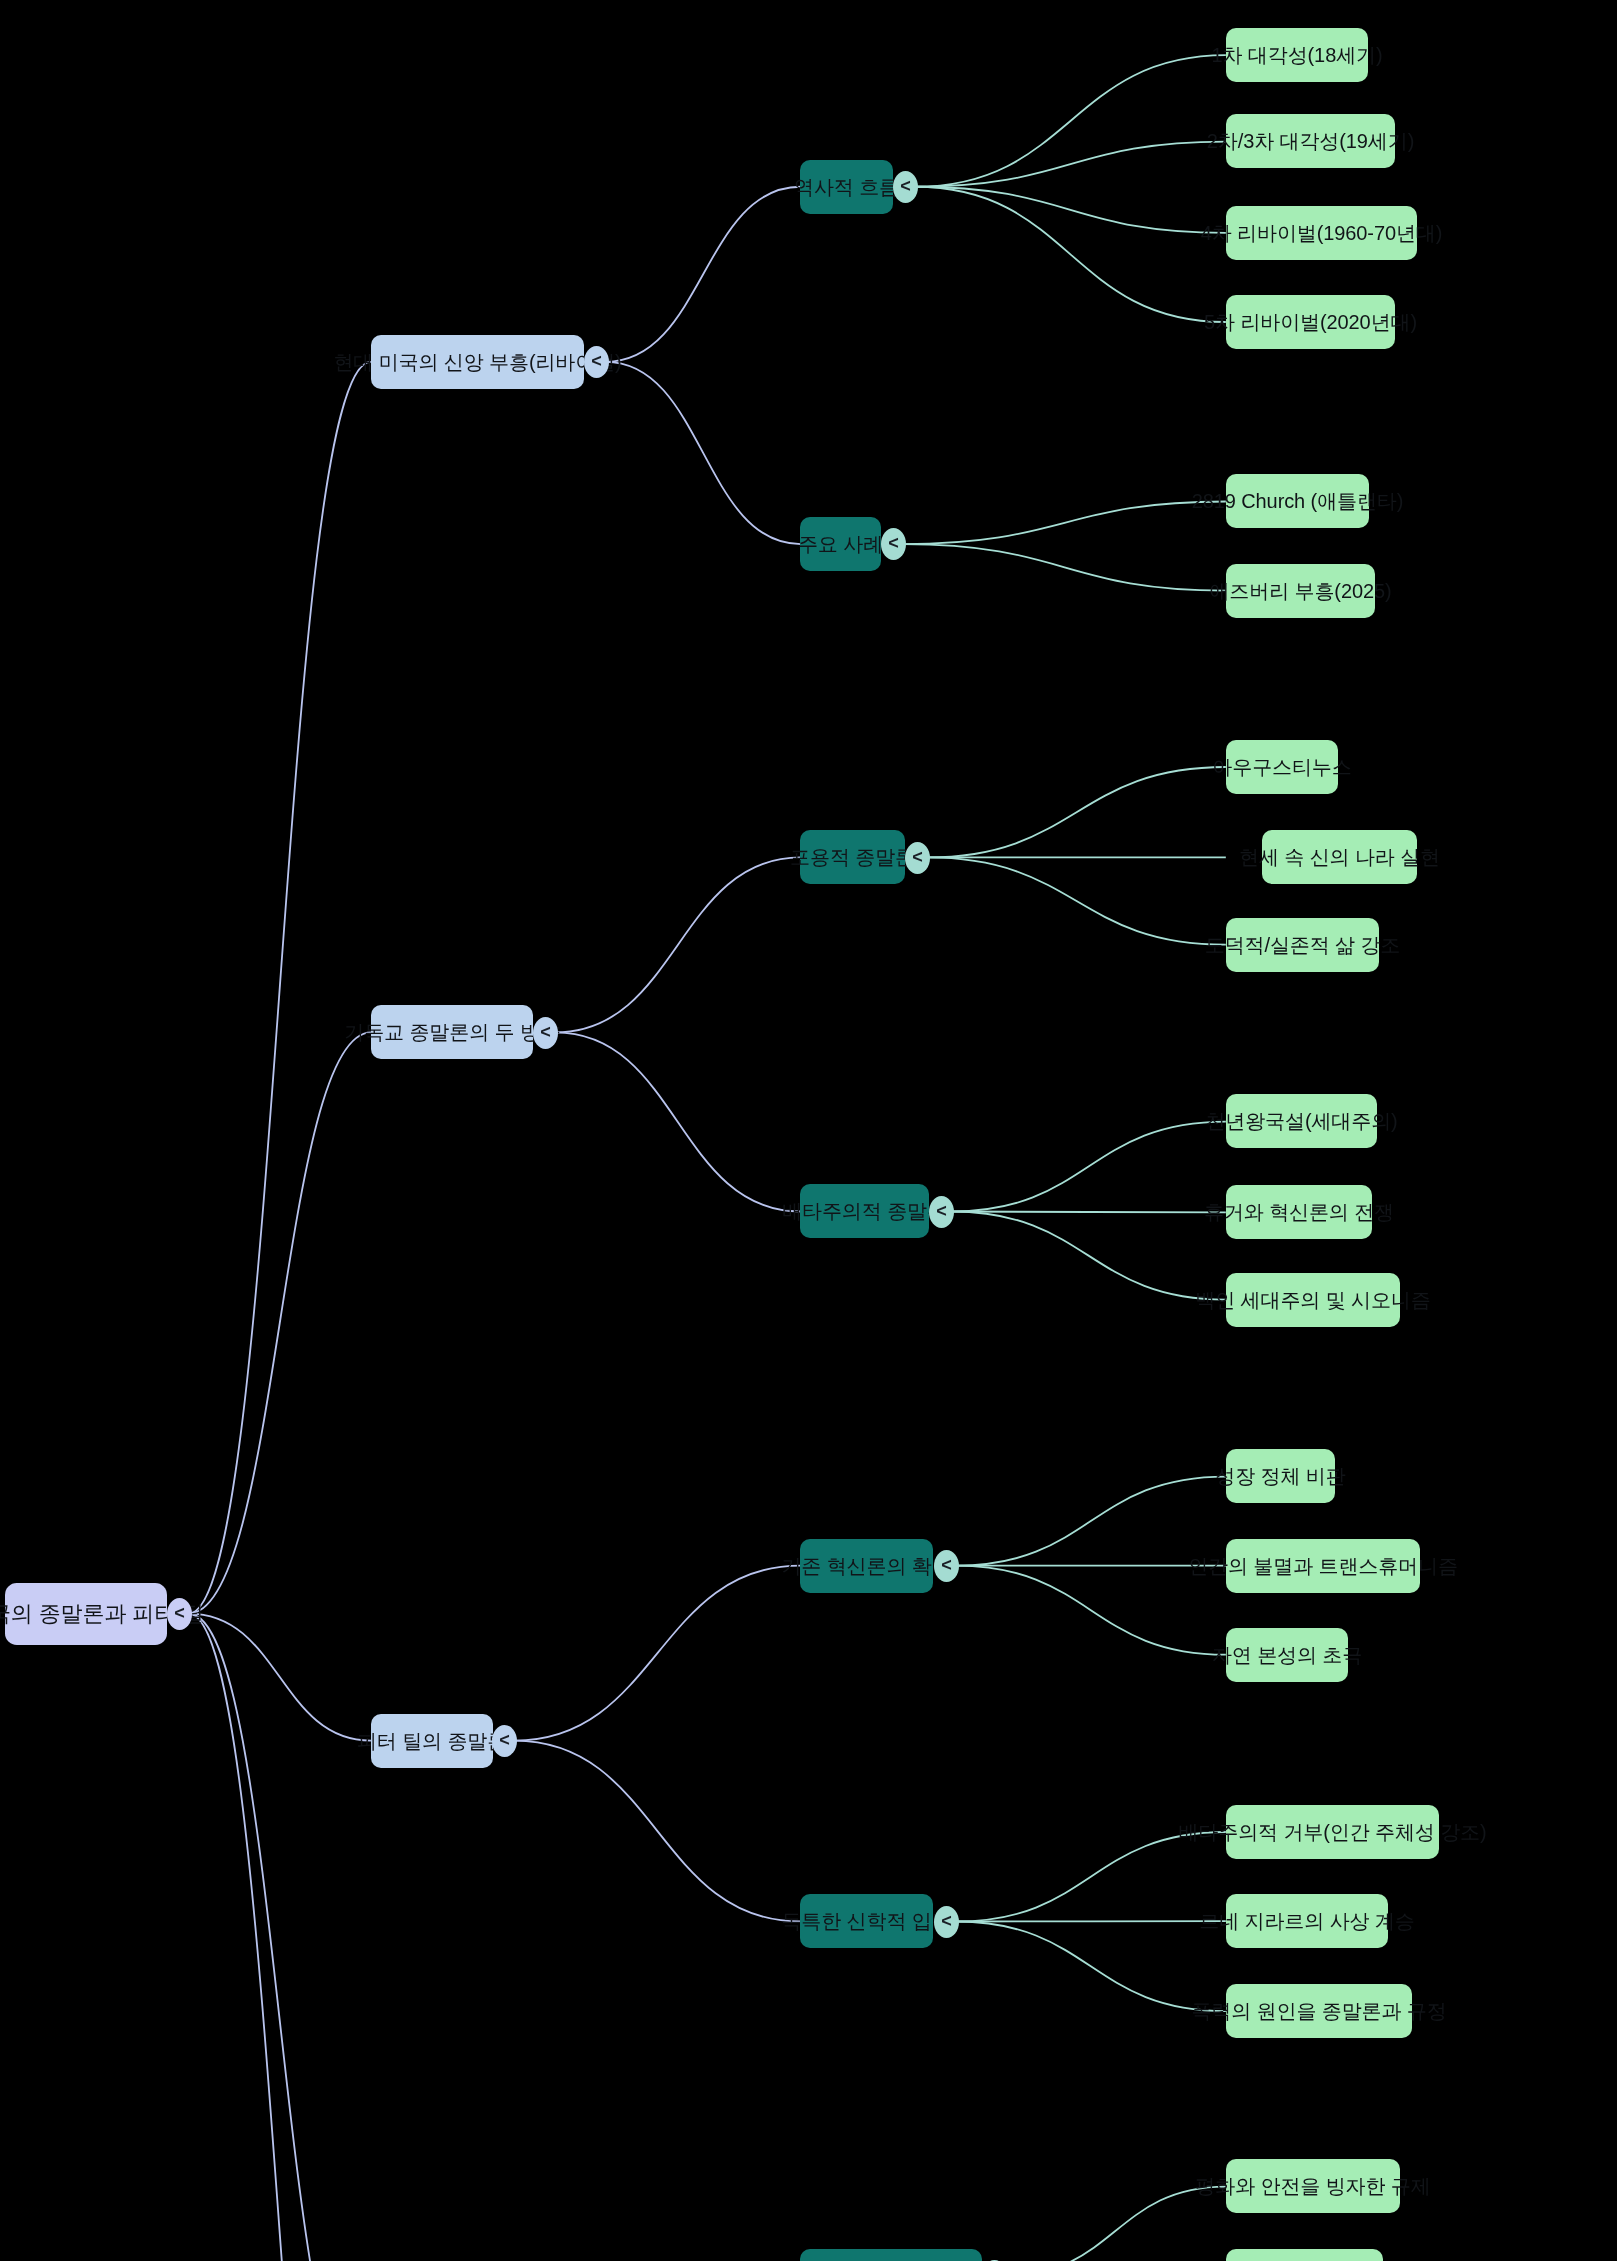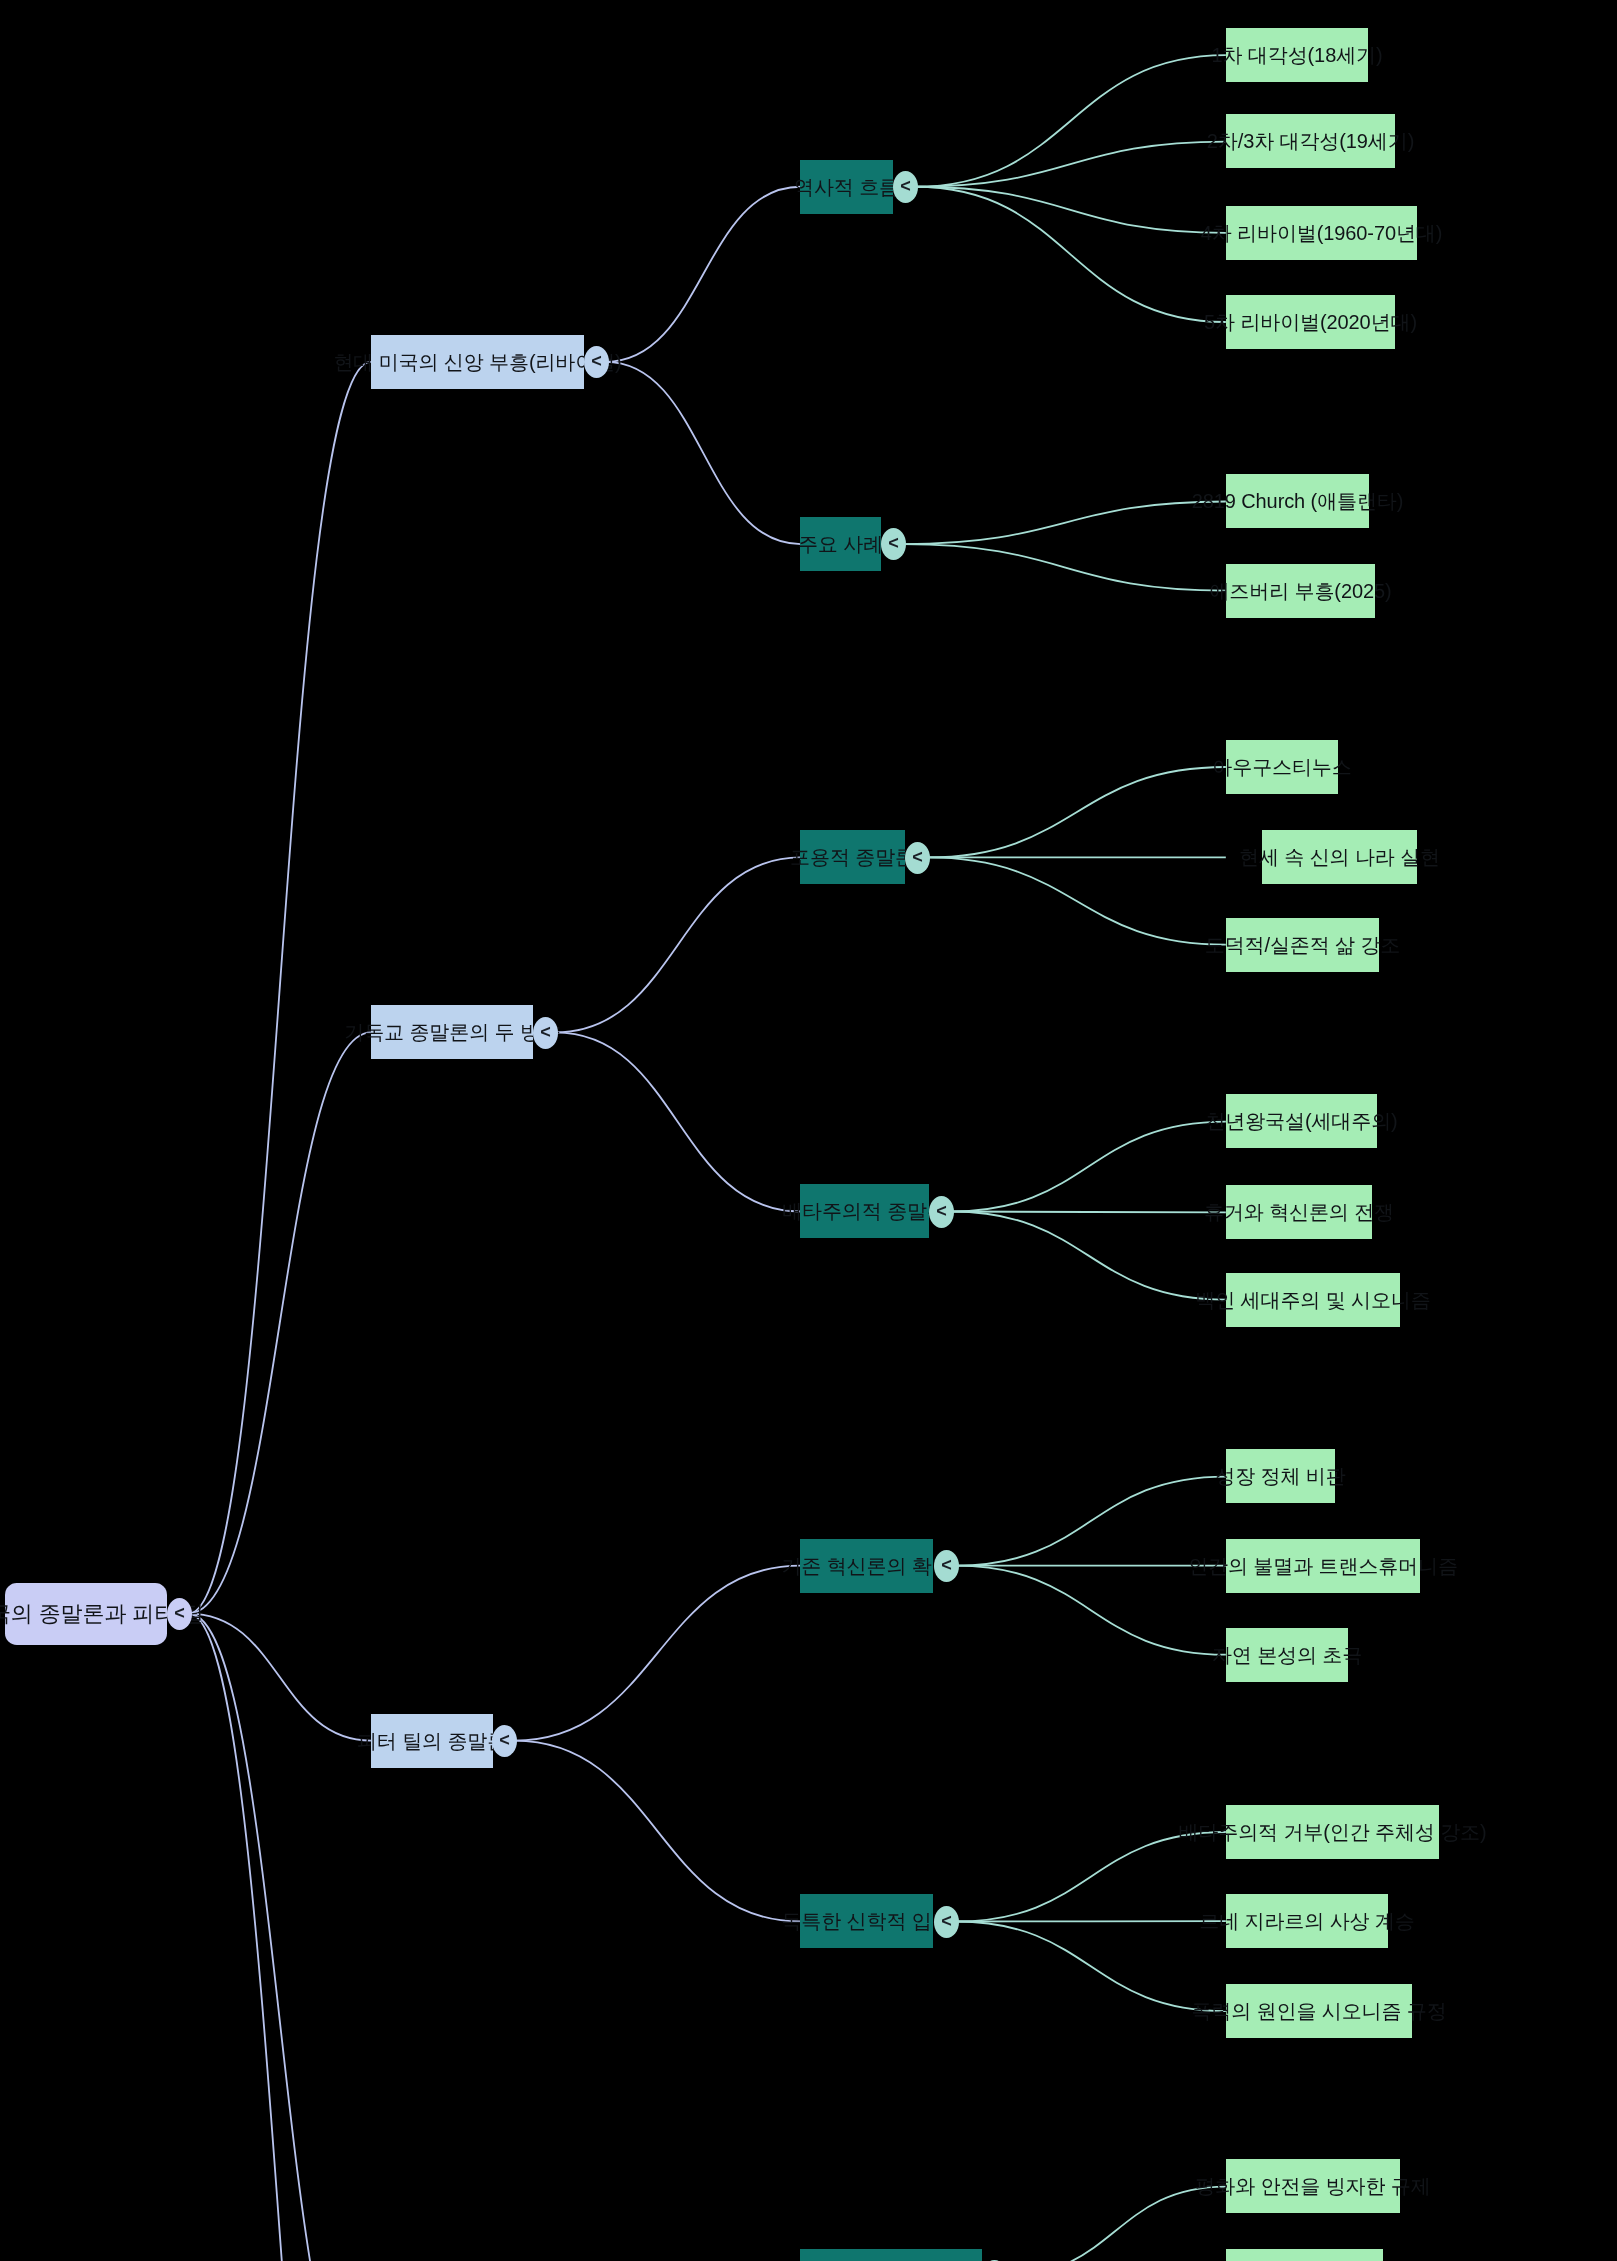--- a/index.html
+++ b/index.html
@@ -9,21 +9,21 @@
     background:#000000;
     overflow:hidden;
     font-family:"Liberation Sans","DejaVu Sans",sans-serif;
   }
   #edges{position:absolute;left:0;top:0;width:1618px;height:3001px;pointer-events:none;}
 
   .node{
     position:absolute;
     box-sizing:border-box;
     display:flex;align-items:center;justify-content:center;
-    border-radius:0;
+    border-radius:10px;
     color:#111418;
     font-size:20px;
     line-height:1.15;
     white-space:nowrap;
     padding:0 13.6px;
     letter-spacing:-0.1px;
   }
   .node.root{
     background:#c9cdf5;
     border-radius:11.8px;
@@ -144,19 +144,19 @@
     </div>
     <div class="node lvl3" style="left: 1226px; top: 1449px; width: 109px; height: 54px;">성장 정체 비판</div>
     <div class="node lvl3" style="left: 1226px; top: 1539px; width: 194px; height: 54px;">인간의 불멸과 트랜스휴머니즘</div>
     <div class="node lvl3" style="left: 1226px; top: 1628px; width: 122px; height: 54px;">자연 본성의 초극</div>
     <div class="node lvl2" style="left: 800px; top: 1894px; width: 133px; height: 54px;">독특한 신학적 입장</div>
     <div class="toggle t-teal" style="left: 934px; top: 1906px;">
       <span>&lt;</span>
     </div>
     <div class="node lvl3" style="left: 1226px; top: 1805px; width: 213px; height: 54px;">배타주의적 거부(인간 주체성 강조)</div>
     <div class="node lvl3" style="left: 1226px; top: 1894px; width: 162px; height: 54px;">르네 지라르의 사상 계승</div>
-    <div class="node lvl3" style="left: 1226px; top: 1984px; width: 186px; height: 54px;">폭력의 원인을 시오니즘 규정</div>
+    <div class="node lvl3" style="left: 1226px; top: 1984px; width: 186px; height: 54px;">폭력의 원인을 종말론과 규정</div>
     <div class="node lvl2" style="left: 800px; top: 2249px; width: 182px; height: 54px;">적그리스도 (Antichrist)</div>
     <div class="toggle t-teal" style="left: 982px; top: 2260px;"></div>
     <div class="node lvl3" style="left: 1226px; top: 2159px; width: 174px; height: 54px;">평화와 안전을 빙자한 규제</div>
     <div class="node lvl3" style="left: 1226px; top: 2249px; width: 157px; height: 54px;">혁신을 억압하는 시스템</div>
   </div>
 
 
 </body></html>

